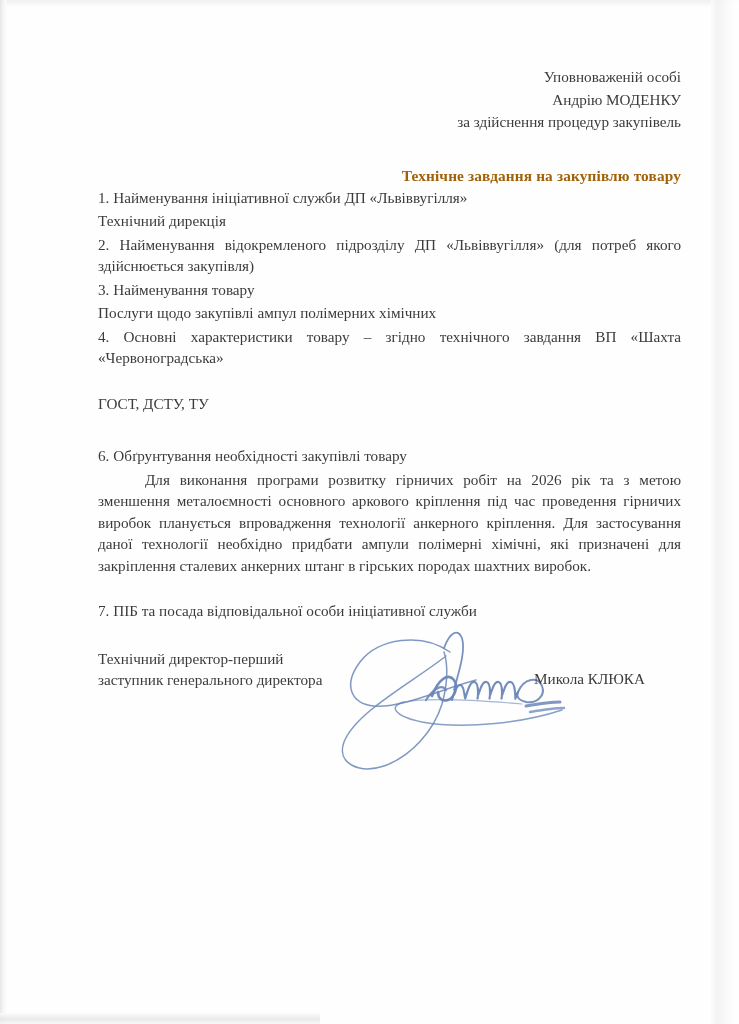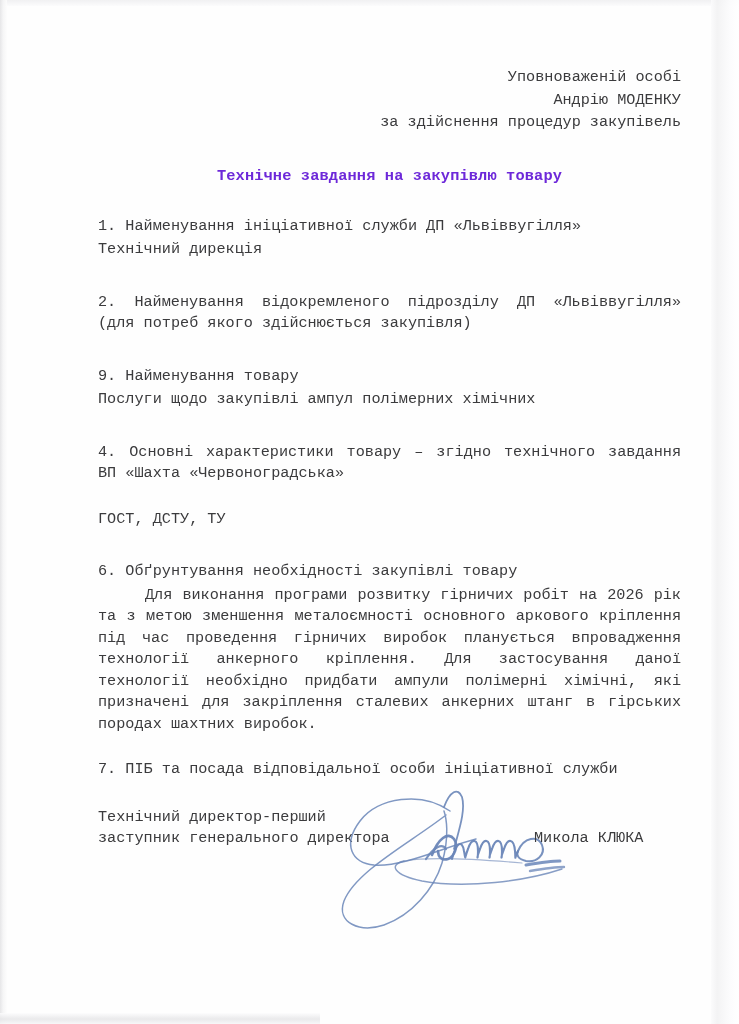--- a/index.html
+++ b/index.html
@@ -7,21 +7,21 @@
     margin: 0;
     padding: 0;
     background: #ffffff;
   }
   .page {
     position: relative;
     width: 739px;
     height: 1024px;
     background: #fefefe;
     overflow: hidden;
-    font-family: Liberation Mono, monospace;
+    font-family: Liberation Serif, serif;
     color: #3b3b3d;
     box-sizing: border-box;
   }
   
   .scan-edge-left {
     position: absolute;
     left: 0; top: 0;
     width: 7px; height: 1024px;
     background: linear-gradient(to right, #e2e2e4 0%, #f4f4f5 45%, #fdfdfd 100%);
     opacity: 0.85;
@@ -64,29 +64,29 @@
     margin-top: 66px;
     text-align: right;
     font-size: 15.2px;
     line-height: 22.5px;
   }
   .addressee div { white-space: nowrap; }
 
   
   .doc-title {
     margin-top: 33px;
-    text-align: center;
+    text-align: right;
     font-weight: bold;
     font-size: 15.3px;
     letter-spacing: 0.15px;
-    color: #6d28d9;
-  }
-
-  
-  .section { margin-top: 31px; }
+    color: #a16207;
+  }
+
+  
+  .section { margin-top: 2px; }
   .section-lead,
   .section-body {
     font-size: 15.2px;
     line-height: 21.5px;
   }
   .justified {
     text-align: justify;
     text-justify: inter-word;
   }
   .para-indent {
@@ -149,21 +149,21 @@
     <div class="section">
       <div class="section-lead">1.  Найменування ініціативної служби ДП «Львіввугілля»</div>
       <div class="section-body tight">Технічний дирекція</div>
     </div>
 
     <div class="section">
       <div class="section-lead justified">2. Найменування відокремленого підрозділу ДП «Львіввугілля» (для потреб якого здійснюється закупівля)</div>
     </div>
 
     <div class="section">
-      <div class="section-lead">9.   Найменування товару</div>
+      <div class="section-lead">3.   Найменування товару</div>
       <div class="section-body tight">Послуги щодо закупівлі ампул полімерних хімічних</div>
     </div>
 
     <div class="section">
       <div class="section-lead justified">4. Основні характеристики товару – згідно технічного завдання ВП «Шахта «Червоноградська»</div>
     </div>
 
     <div class="section gap-md">
       <div class="section-body tight">ГОСТ, ДСТУ, ТУ</div>
     </div>

